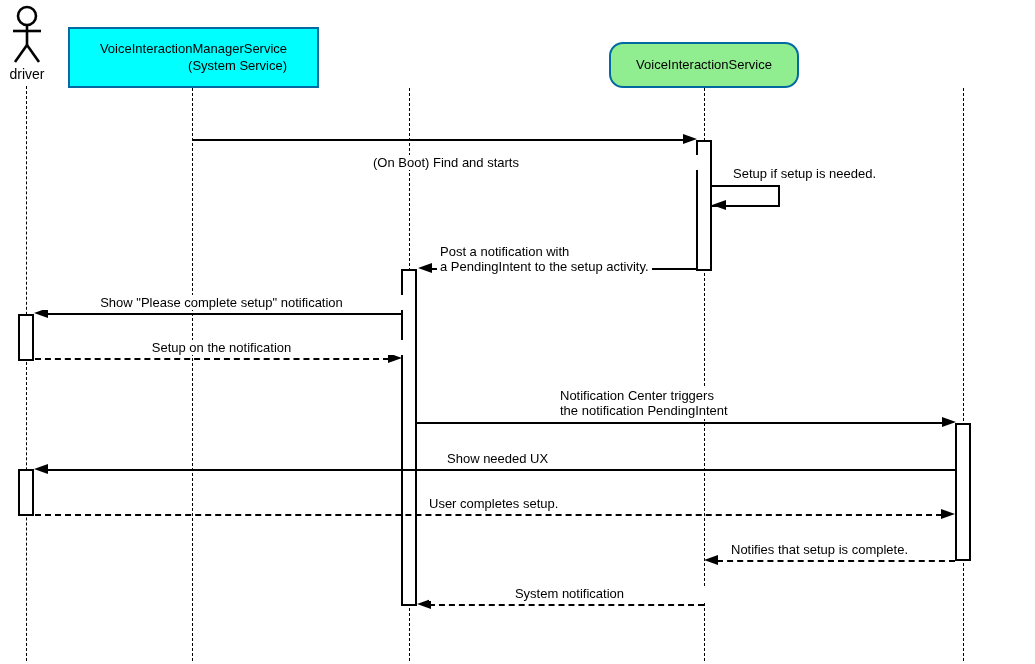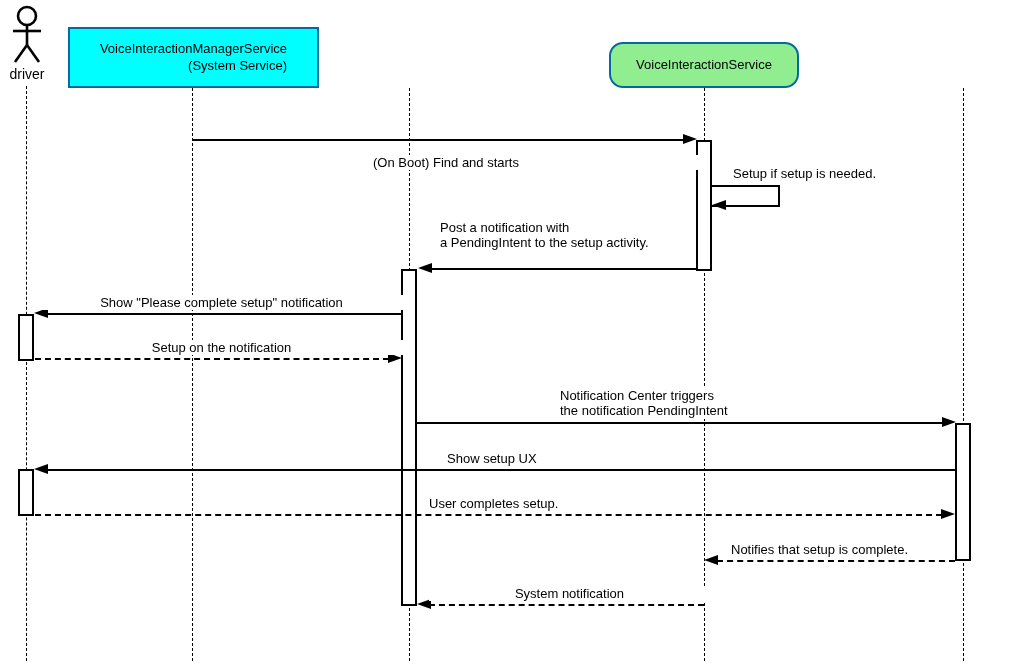--- a/index.html
+++ b/index.html
@@ -89,21 +89,21 @@
     <div class="arrow right" style="left:683px; top:134px;"></div>
   </div>
 
   <div>
     <div class="msg-label nowrap" style="left:730px; top:166px;">Setup if setup is needed.</div>
     <div class="self-loop" style="left:712px; top:185px; width:68px; height:22px;"></div>
     <div class="arrow left" style="left:712px; top:200px;"></div>
   </div>
 
   <div>
-    <div class="msg-label prelines" style="left:437px; top:220px;">Post a notification with
+    <div class="msg-label prelines" style="left:437px; top:244px;">Post a notification with
 a PendingIntent to the setup activity.</div>
     <div class="msg-line" style="left:429px; top:268px; width:268px;"></div>
     <div class="arrow left" style="left:418px; top:263px;"></div>
   </div>
 
   <div>
     <div class="msg-label center" style="left:35px; top:295px; width:367px;">Show "Please complete setup" notification</div>
     <div class="msg-line" style="left:46px; top:313px; width:356px;"></div>
     <div class="arrow left" style="left:34px; top:308px;"></div>
   </div>
@@ -115,21 +115,21 @@
   </div>
 
   <div>
     <div class="msg-label prelines" style="left:557px; top:388px;">Notification Center triggers
 the notification PendingIntent</div>
     <div class="msg-line" style="left:417px; top:422px; width:527px;"></div>
     <div class="arrow right" style="left:942px; top:417px;"></div>
   </div>
 
   <div>
-    <div class="msg-label nowrap" style="left:444px; top:451px;">Show setup UX</div>
+    <div class="msg-label nowrap" style="left:444px; top:451px;">Show needed UX</div>
     <div class="msg-line" style="left:46px; top:469px; width:909px;"></div>
     <div class="arrow left" style="left:34px; top:464px;"></div>
   </div>
 
   <div>
     <div class="msg-label nowrap" style="left:418px; top:496px;margin-left:8px;">User completes setup.</div>
     <div class="msg-line dashed" style="left:35px; top:514px; width:907px;"></div>
     <div class="arrow right" style="left:941px; top:509px;"></div>
   </div>
 

